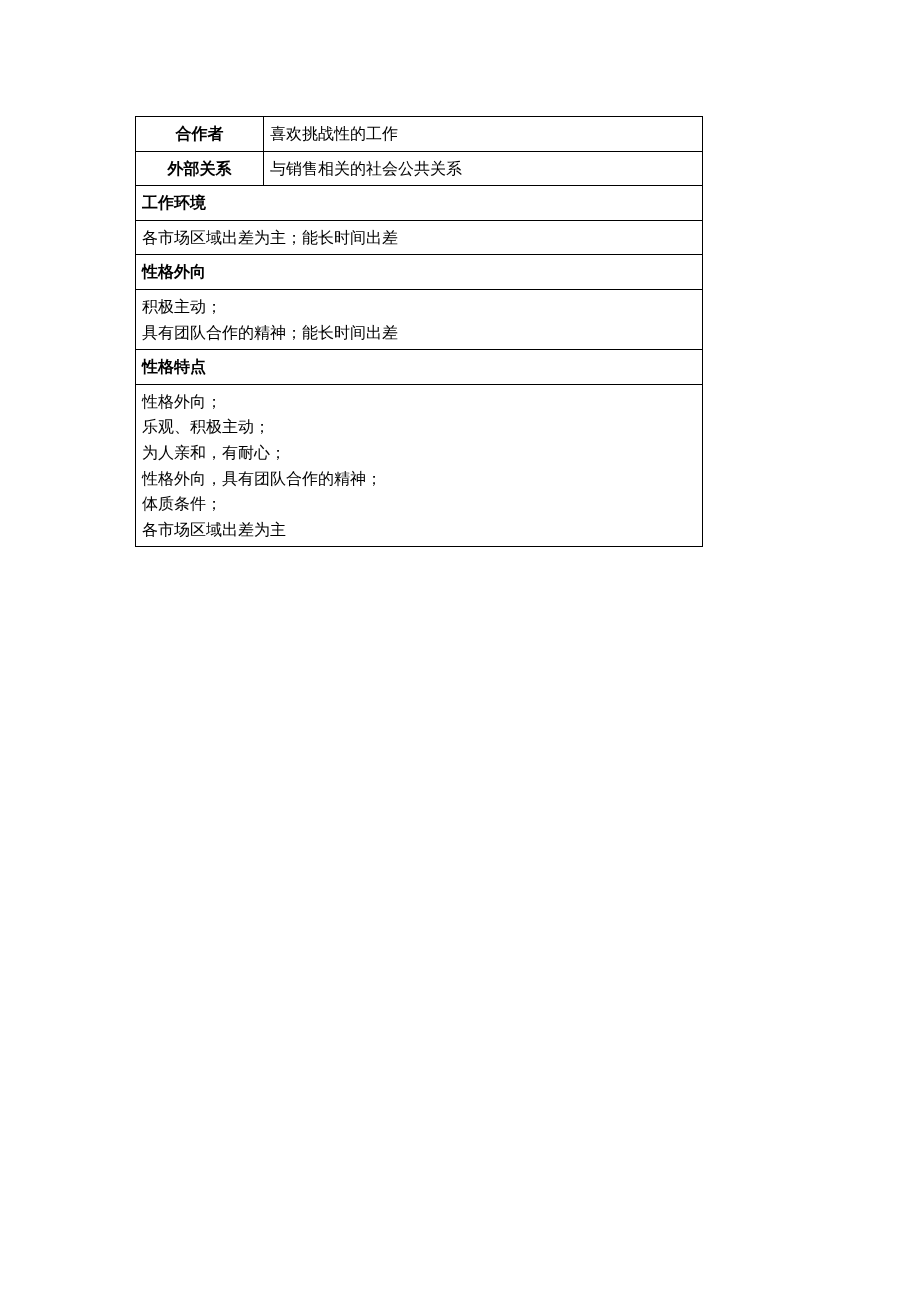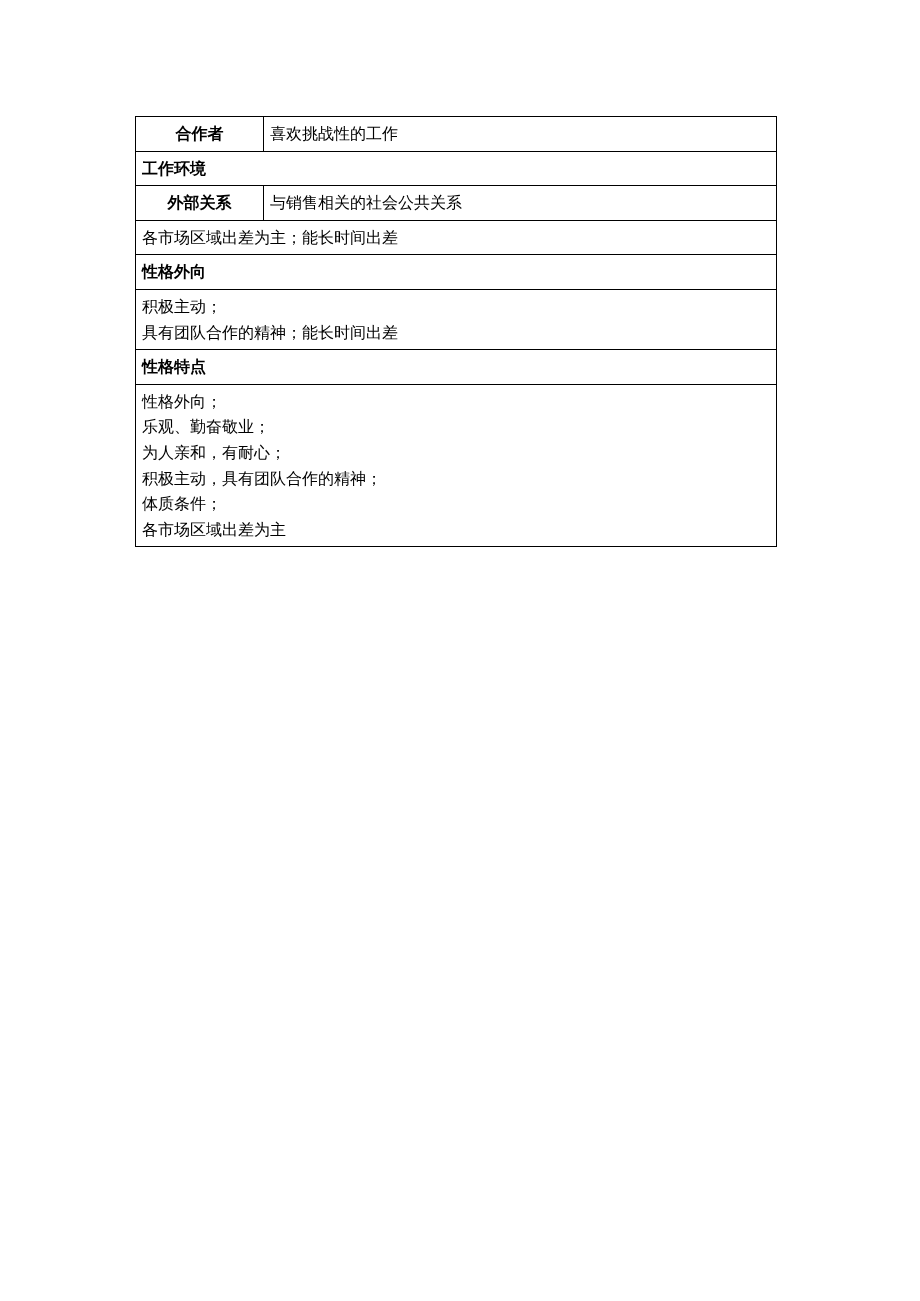--- a/index.html
+++ b/index.html
@@ -13,21 +13,21 @@
       font-size: 16px;
       color: #000000;
       width: 920px;
       height: 1301px;
       position: relative;
     }
     .page-container {
       position: absolute;
       left: 135px;
       top: 116px;
-      width: 642px;
+      width: 568px;
     }
     .doc-table {
       width: 100%;
       border-collapse: collapse;
       border: 1px solid #000000;
     }
     .doc-table td {
       border: 1px solid #000000;
       padding: 4px 6px;
       vertical-align: top;
@@ -56,25 +56,25 @@
 <body>
 
 <div class="page-container">
   <table class="doc-table">
     <tbody>
         <tr>
       <td class="label-cell">合作者</td>
       <td class="full-cell">喜欢挑战性的工作</td>
     </tr>
     <tr>
-      <td colspan="2" class="section-header">工作环境</td>
+      <td class="label-cell">外部关系</td>
+      <td class="full-cell">与销售相关的社会公共关系</td>
     </tr>
     <tr>
-      <td class="label-cell">外部关系</td>
-      <td class="full-cell">与销售相关的社会公共关系</td>
+      <td colspan="2" class="section-header">工作环境</td>
     </tr>
     <tr>
       <td colspan="2" class="full-cell tall-cell">
         <span class="line">各市场区域出差为主；能长时间出差</span>
       </td>
     </tr>
     <tr>
       <td colspan="2" class="section-header">性格外向</td>
     </tr>
     <tr>
@@ -82,22 +82,22 @@
         <span class="line">积极主动；</span>
         <span class="line">具有团队合作的精神；能长时间出差</span>
       </td>
     </tr>
     <tr>
       <td colspan="2" class="section-header">性格特点</td>
     </tr>
     <tr>
       <td colspan="2" class="full-cell">
         <span class="line">性格外向；</span>
-        <span class="line">乐观、勤奋敬业；</span>
+        <span class="line">乐观、积极主动；</span>
         <span class="line">为人亲和，有耐心；</span>
-        <span class="line">积极主动，具有团队合作的精神；</span>
+        <span class="line">性格外向，具有团队合作的精神；</span>
         <span class="line">体质条件；</span>
         <span class="line">各市场区域出差为主</span>
       </td>
     </tr>
   </tbody>
     </table>
 </div>
 
 </body></html>

